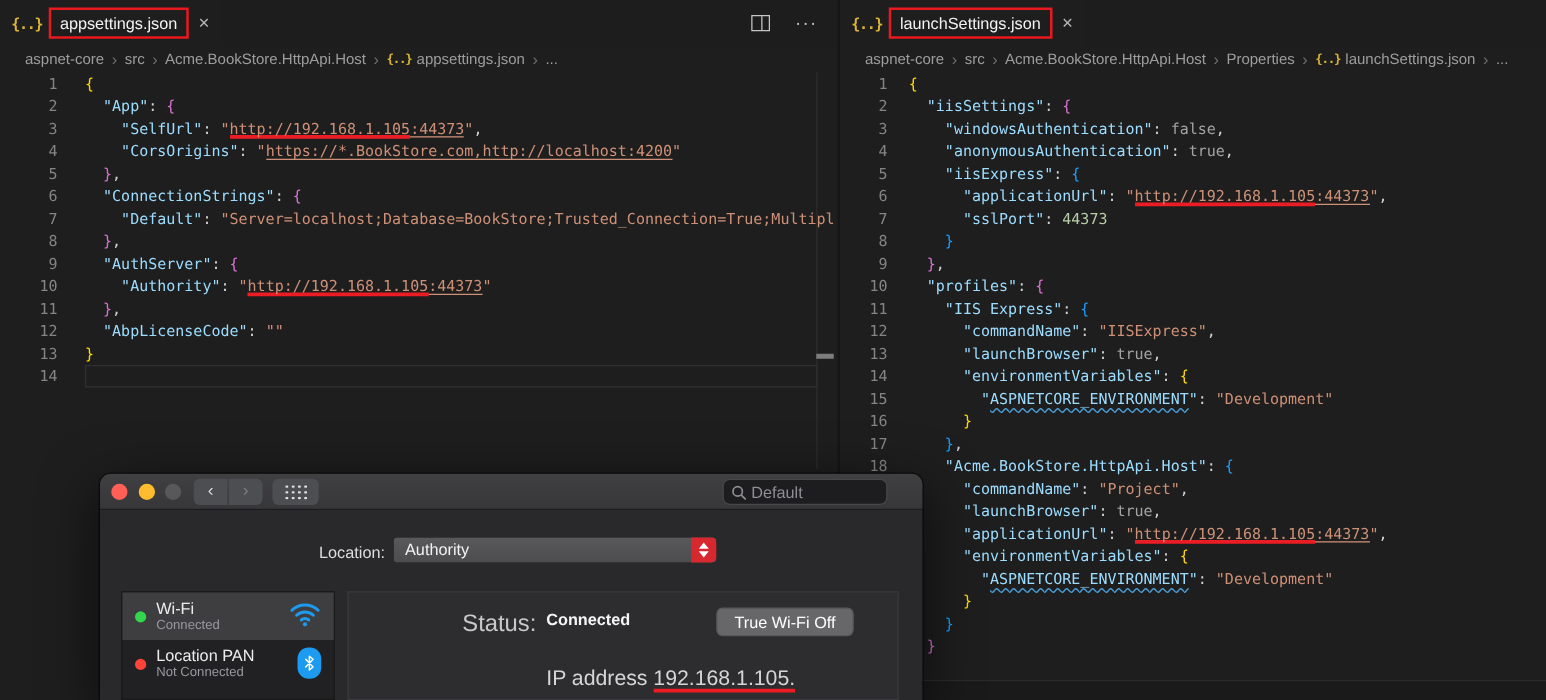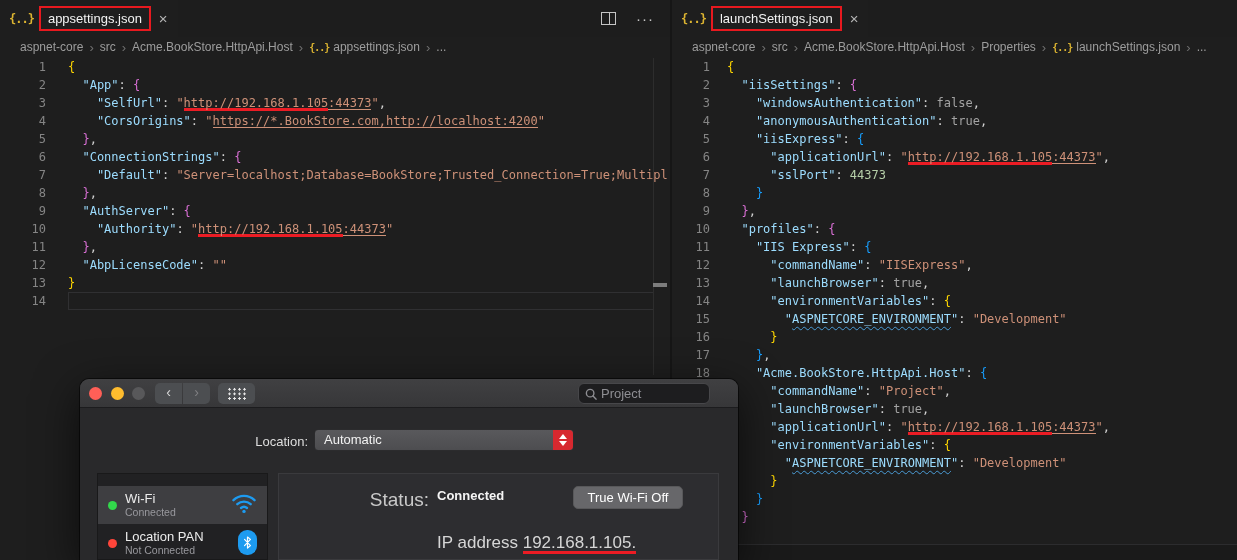--- a/index.html
+++ b/index.html
@@ -74,21 +74,21 @@
   .loc-label { position:absolute; left:108px; top:55px; width:120px; text-align:right; color:#dedede; font-size:13px; }
   .popup { position:absolute; left:234px; top:50px; width:260px; height:22px; border-radius:4px;
            background:linear-gradient(#59595c,#4d4d50); border:1px solid #2b2b2d; color:#f2f2f2; font-size:13px;
            line-height:20px; padding-left:9px; }
   .popup-cap { position:absolute; right:0; top:0; bottom:0; width:20px; background:#d7282f; border-radius:0 4px 4px 0; }
   .popup-cap i { position:absolute; left:6px; width:0; height:0; border-left:4px solid transparent; border-right:4px solid transparent; }
   .popup-cap .up { top:4px; border-bottom:5px solid #fff; }
   .popup-cap .dn { bottom:4px; border-top:5px solid #fff; }
   .svc-list { position:absolute; left:17px; top:94px; width:171px; bottom:0; background:#212123; border:1px solid #19191a; }
   .svc-row { height:38px; position:relative; }
-  .svc-row.sel { background:#3e3e41;margin-top:12px; }
+  .svc-row.sel { background:#3e3e41; }
   .svc-dot { position:absolute; left:10px; top:15px; width:9px; height:9px; border-radius:50%; }
   .svc-name { position:absolute; left:27px; top:5px; color:#ececec; font-size:13px; }
   .svc-sub  { position:absolute; left:27px; top:20px; color:#98989d; font-size:10.5px; }
   .svc-icon { position:absolute; right:10px; top:6px; }
   .bt-badge { width:19px; height:25px; background:#1d9bf0; border-radius:9px; display:flex; align-items:center; justify-content:center; }
   .detail-panel { position:absolute; left:198px; top:94px; width:441px; bottom:0; background:#2d2d30; border:1px solid #3a3a3d; }
   .status-label { position:absolute; left:60px; top:15px; width:90px; text-align:right; color:#c9c9c9; font-size:19px; }
   .status-value { position:absolute; left:158px; top:14px; color:#f5f5f5; font-size:13px; font-weight:bold; }
   .wifi-off-btn { position:absolute; left:294px; top:12px; width:110px; height:23px; background:#67676a;
                   border:1px solid #58585a; border-radius:5px; color:#fff; font-size:13px; text-align:center; line-height:21px; }
@@ -166,27 +166,27 @@
     <span class="nav-btn back">‹</span>
     <span class="nav-btn fwd">›</span>
     <span class="grid-btn">
         <span class="grid-dots"></span>
       </span>
     <span class="searchbox">
       <svg width="12" height="12" viewBox="0 0 14 14">
         <circle cx="6" cy="6" r="4.4" fill="none" stroke="#8e8e93" stroke-width="1.6"></circle>
         <line x1="9.4" y1="9.4" x2="13" y2="13" stroke="#8e8e93" stroke-width="1.6" stroke-linecap="round"></line>
       </svg>
-      <span>Project</span>
+      <span>Default</span>
     </span>
   </div>
 
   <div class="loc-label">Location:</div>
   <div class="popup">
-    <span>Automatic</span>
+    <span>Authority</span>
     <span class="popup-cap">
         <i class="up"></i>
         <i class="dn"></i>
       </span>
   </div>
 
   <div class="svc-list">
       <div class="svc-row sel">
         <span class="svc-dot" style="background: rgb(50, 215, 75);"></span>
         <div class="svc-name">Wi-Fi</div>

